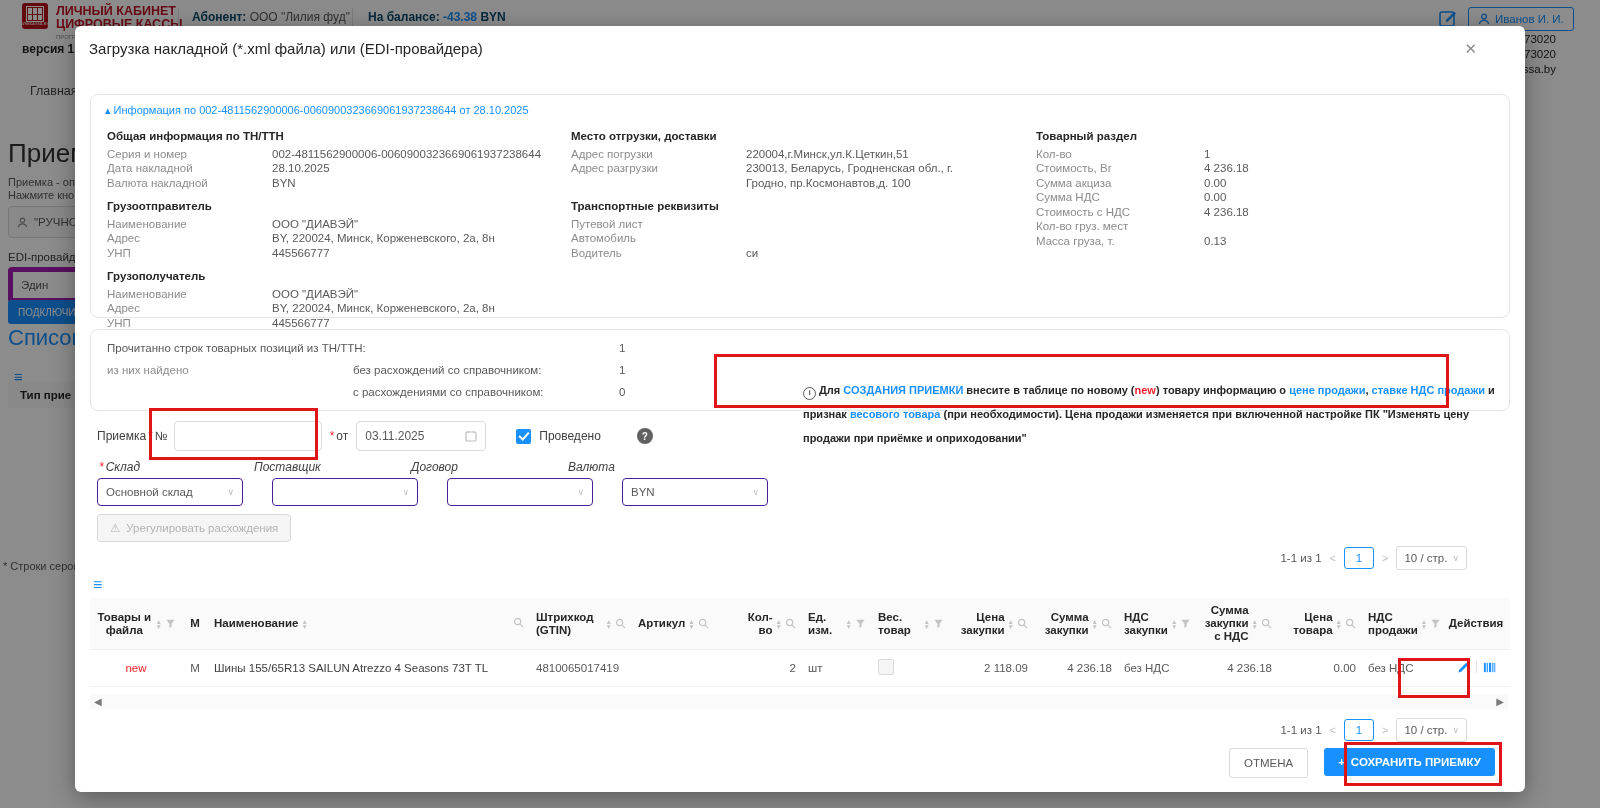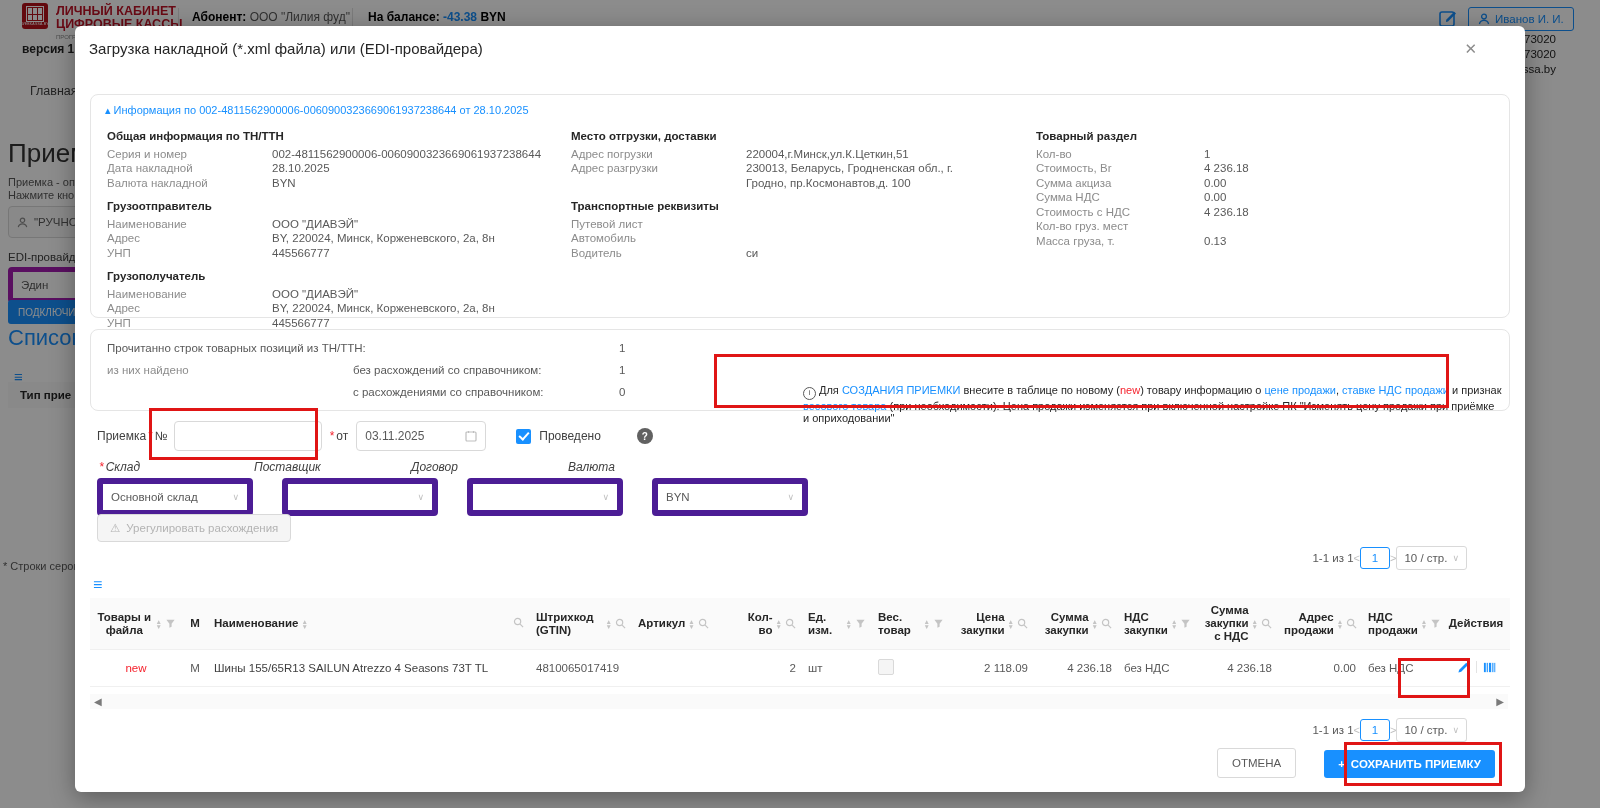--- a/index.html
+++ b/index.html
@@ -12,21 +12,21 @@
         display:flex;flex-direction:column;align-items:center;justify-content:center;}
   .logo .grid{width:14px;height:12px;border:1.5px solid #fff;display:grid;grid-template-columns:1fr 1fr 1fr;gap:1px;padding:1px;}
   .logo .grid i{background:#fff;}
   .logo .lg-txt{font-size:3.5px;color:#fff;letter-spacing:.2px;}
   .brand{position:absolute;left:56px;top:5px;line-height:13px;}
   .brand .b1,.brand .b2{color:#c01327;font-weight:bold;font-size:12.5px;}
   .brand .b3{color:#8c8c8c;font-size:6px;}
   .vdiv{position:absolute;top:8px;width:1px;height:18px;background:#e0e0e0;}
   .abonent{position:absolute;left:192px;top:10px;font-size:12px;}
   .balance{position:absolute;left:368px;top:10px;font-size:12px;}
-  .lbl-b{font-weight:bold;color:#000000;}
+  .lbl-b{font-weight:bold;color:#0c4a6e;}
   .val-n{color:#595959;}
   .val-blue{color:#1890ff;font-weight:bold;}
   .edit-sq{position:absolute;left:1438px;top:8px;width:22px;height:22px;}
   .userchip{position:absolute;left:1468px;top:7px;height:22px;border:1px solid #1890ff;border-radius:3px;
             display:flex;align-items:center;gap:5px;padding:0 9px;color:#1890ff;font-size:11.5px;}
   .phones{position:absolute;right:44px;top:32px;text-align:right;font-size:11.5px;color:#262626;line-height:15px;}
   .bg-version{position:absolute;left:22px;top:42px;font-weight:bold;font-size:12px;}
   .bg-tab{position:absolute;left:30px;top:84px;font-size:12.5px;color:#404040;}
   .bg-title{position:absolute;left:8px;top:138px;font-size:26px;color:#333;}
   .bg-line1{position:absolute;left:8px;top:176px;font-size:11px;color:#595959;}
@@ -63,47 +63,47 @@
   .irow .il{flex:0 0 165px;color:#8c8c8c;}
   .irow .iv{color:#595959;}
   .icol2 .irow .il{flex-basis:175px;}
   .icol3 .irow .il{flex-basis:168px;}
   
   .stat1{position:absolute;left:16px;top:12px;color:#595959;font-size:11.5px;}
   .stat2l{position:absolute;left:16px;top:34px;color:#8c8c8c;font-size:11.5px;}
   .stat2m{position:absolute;left:262px;top:34px;color:#595959;font-size:11.5px;}
   .stat3m{position:absolute;left:262px;top:56px;color:#595959;font-size:11.5px;}
   .sv{position:absolute;left:528px;color:#595959;font-size:11.5px;}
-  .notice{position:absolute;left:712px;top:54px;width:700px;font-size:11px;line-height:12px;color:#262626;}
+  .notice{position:absolute;left:712px;top:48px;width:700px;font-size:11px;line-height:24px;color:#262626;font-weight:bold;}
   .blue{color:#1890ff;}
   .red{color:#f5222d;}
   .info-i{display:inline-flex;width:11px;height:11px;border:1px solid #595959;border-radius:50%;
           align-items:center;justify-content:center;font-size:8px;color:#595959;margin-right:3px;vertical-align:-1px;font-style:normal;}
   
   .frow{position:absolute;left:22px;top:395px;display:flex;align-items:center;font-size:12px;color:#404040;}
   .ast{color:#f5222d;margin:0 2px;}
   .inp{width:148px;height:30px;border:1px solid #d9d9d9;border-radius:4px;margin-left:6px;font-size:12px;padding:0 8px;box-sizing:border-box;outline:none;}
   .dinp{width:112px;height:28px;border:1px solid #d9d9d9;border-radius:4px;display:flex;align-items:center;
         justify-content:space-between;padding:0 8px;color:#595959;margin-left:8px;}
   .chk{width:15px;height:15px;background:#1890ff;border-radius:2px;position:relative;margin-left:30px;}
   .chk:after{content:"";position:absolute;left:4.5px;top:1.5px;width:4px;height:8px;border:solid #fff;border-width:0 2px 2px 0;transform:rotate(42deg);}
   .chklbl{margin-left:8px;color:#404040;}
   .help{width:16px;height:16px;border-radius:50%;background:#616161;color:#fff;font-size:10px;font-weight:bold;
         display:flex;align-items:center;justify-content:center;margin-left:36px;}
   
   .sel-labels{position:absolute;left:22px;top:434px;display:flex;font-size:12px;color:#404040;font-style:italic;}
   .sel-labels > div{width:157px;}
   .selrow{position:absolute;left:22px;top:452px;display:flex;gap:29px;}
-  .sel{width:128px;height:26px;border:6px solid #4c1d95;border-radius:4px;display:flex;align-items:center;
+  .sel{width:128px;height:26px;border:1px solid #4c1d95;border-radius:4px;display:flex;align-items:center;
        justify-content:space-between;padding:0 8px;color:#595959;font-size:11.5px;background:#fff;}
   .sel .chev{color:#bfbfbf;font-size:9px;}
   .dis-btn{position:absolute;left:22px;top:488px;height:26px;border:1px solid #d9d9d9;border-radius:4px;background:#f5f5f5;
            color:#b3b3b3;font-size:11.5px;display:flex;align-items:center;gap:6px;padding:0 12px;}
   
-  .pgn{position:absolute;display:flex;align-items:center;font-size:11.5px;color:#595959;}
+  .pgn{position:absolute;display:flex;align-items:center;gap:8px;font-size:11.5px;color:#595959;}
   .pgn1{top:520px;right:58px;}
   .pgn2{top:692px;right:58px;}
   .pgn .nav{color:#bfbfbf;font-size:11px;}
   .pgn .pbox{min-width:20px;height:20px;border:1px solid #1890ff;border-radius:3px;color:#1890ff;
              display:flex;align-items:center;justify-content:center;padding:0 4px;}
   .pgn .perbox{height:22px;border:1px solid #d9d9d9;border-radius:3px;display:flex;align-items:center;gap:5px;padding:0 7px;color:#595959;}
   .tbl-burger{position:absolute;left:18px;top:550px;color:#1890ff;font-size:16px;}
   
   .tblwrap{position:absolute;left:15px;top:572px;width:1418px;}
   table{border-collapse:collapse;table-layout:fixed;width:1418px;font-size:11.5px;}
@@ -116,21 +116,21 @@
   .hic{flex:0 0 auto;}
   .rowtag{color:#f5222d;}
   .cb{display:inline-block;width:14px;height:14px;border:1px solid #d9d9d9;border-radius:2px;background:#f5f5f5;}
   .acticons{display:inline-flex;align-items:center;gap:6px;}
   .actdiv{width:1px;height:12px;background:#e3e3e3;}
   
   .hscroll{position:absolute;left:15px;top:668px;width:1418px;height:15px;background:#fafafa;display:flex;
            align-items:center;justify-content:space-between;padding:0 4px;box-sizing:border-box;}
   .hscroll .arr{color:#7a7a7a;font-size:10px;}
   
-  .btns{position:absolute;right:30px;top:722px;display:flex;gap:28px;align-items:flex-end;}
+  .btns{position:absolute;right:30px;top:722px;display:flex;gap:16px;align-items:flex-start;}
   .btn-cancel{height:28px;border:1px solid #d9d9d9;border-radius:3px;background:#fff;color:#595959;
               font-size:11.5px;display:flex;align-items:center;padding:0 14px;}
   .btn-save{height:28px;border-radius:3px;background:#1890ff;color:#fff;font-size:11.5px;font-weight:bold;
             display:flex;align-items:center;gap:6px;padding:0 14px;}
   
   .anno{position:absolute;border:3px solid #e01515;z-index:20;pointer-events:none;}
   .anno1{left:714px;top:354px;width:729px;height:48px;}
   .anno2{left:149px;top:408px;width:163px;height:46px;}
   .anno3{left:1398px;top:658px;width:66px;height:34px;}
   .anno4{left:1344px;top:742px;width:152px;height:38px;}
@@ -532,21 +532,21 @@
                   <span class="sorter">
                     <i>▲</i>
                     <i>▼</i>
                   </span>
                   <svg class="hic" width="11" height="11" viewBox="0 0 12 12">
                     <circle cx="5" cy="5" r="3.4" fill="none" stroke="#c4c4c4" stroke-width="1.3"></circle>
                     <line x1="7.8" y1="7.8" x2="11" y2="11" stroke="#c4c4c4" stroke-width="1.3"></line>
                   </svg>
                 </span></th>
           <th class="c-r"><span class="thw">
-                  <span>Адрес продажи</span>
+                  <span>Цена товара</span>
                   <span class="sorter">
                     <i>▲</i>
                     <i>▼</i>
                   </span>
                   <svg class="hic" width="11" height="11" viewBox="0 0 12 12">
                     <circle cx="5" cy="5" r="3.4" fill="none" stroke="#c4c4c4" stroke-width="1.3"></circle>
                     <line x1="7.8" y1="7.8" x2="11" y2="11" stroke="#c4c4c4" stroke-width="1.3"></line>
                   </svg>
                 </span></th>
           <th class="c-l"><span class="thw">

